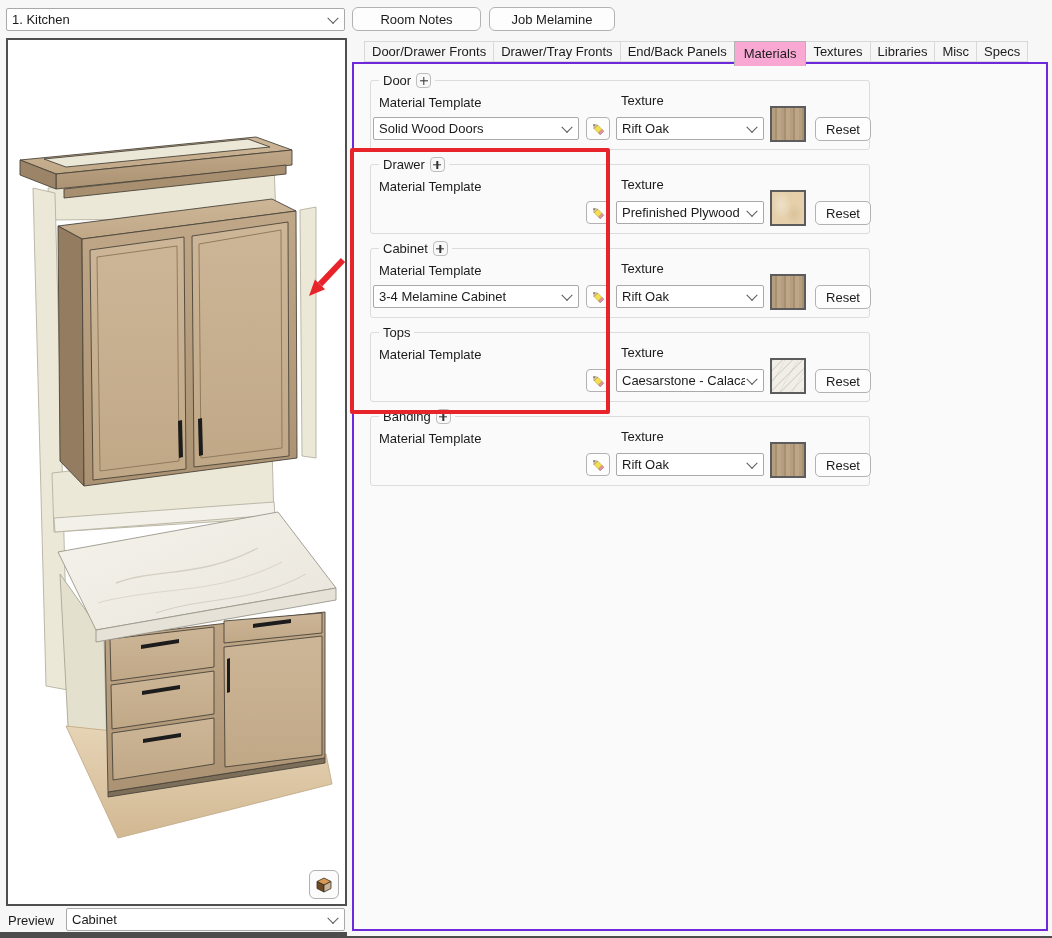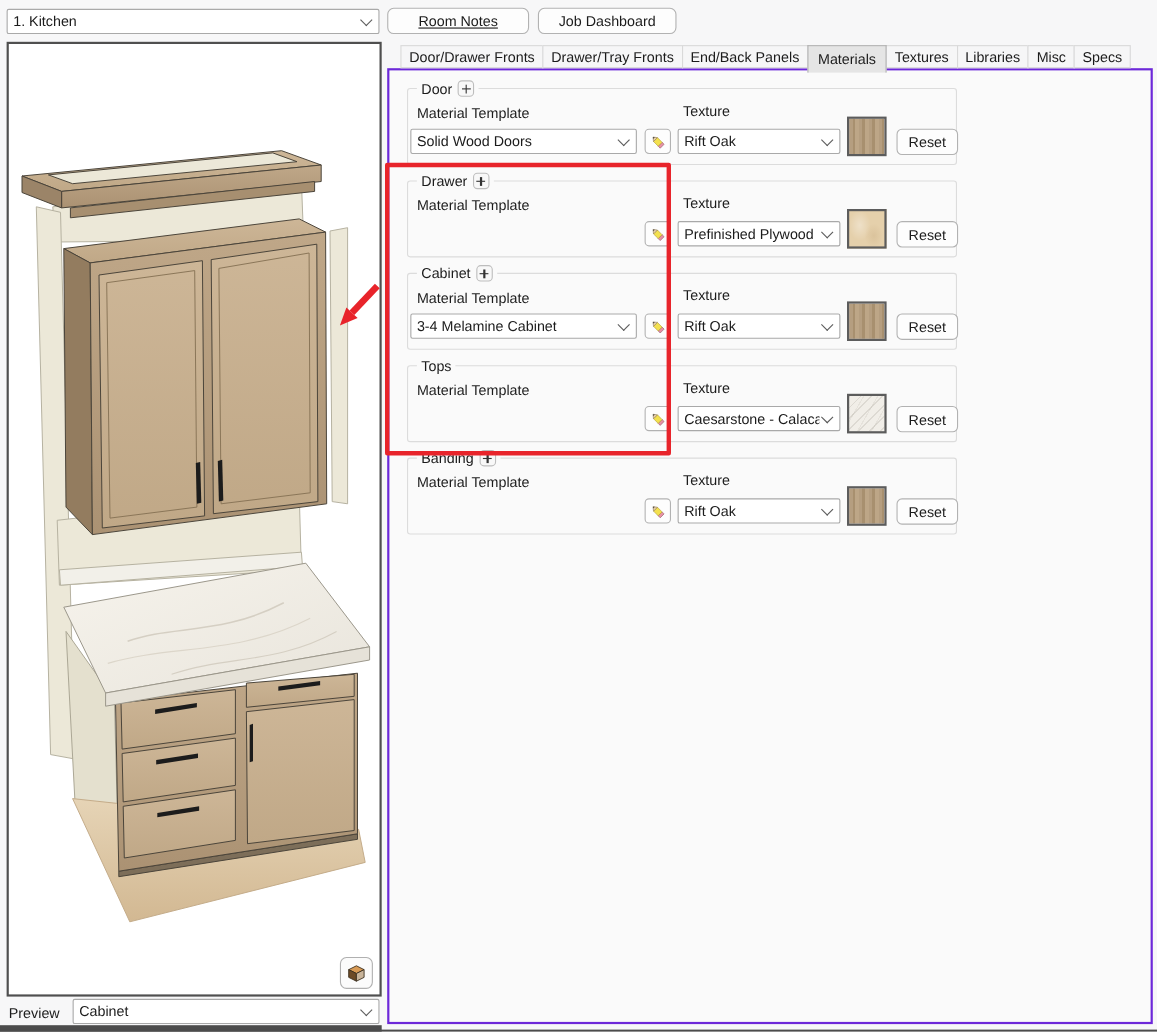--- a/index.html
+++ b/index.html
@@ -27,30 +27,30 @@
   .caret-bar{display:inline-block;width:1px;height:15px;background:#222;margin-left:0px;}
   .btn{
     position:absolute;box-sizing:border-box;background:#fdfdfd;
     border:1px solid #b2b2b2;border-radius:6px;
     display:flex;align-items:center;justify-content:center;
     font-size:13px;color:#1b1b1b;cursor:default;
   }
   .lbl{position:absolute;white-space:nowrap;}
   
   .room-combo{left:6px;top:8px;width:339px;}
-  .btn-room-notes{left:352px;top:7px;width:129px;height:24px;text-decoration:underline;}
+  .btn-room-notes{left:352px;top:7px;width:129px;height:24px;}
   .btn-job-dash{left:489px;top:7px;width:126px;height:24px;}
   
   .tabstrip{position:absolute;left:364px;top:41px;display:flex;align-items:flex-start;z-index:2;}
   .tab{
     box-sizing:border-box;height:21px;line-height:19px;padding:0 7px;
     background:#f6f6f7;border:1px solid #d9d9d9;margin-right:-1px;white-space:nowrap;
   }
   .tab.active{
-    height:25px;line-height:23px;background:#e5e5e5;border:1px solid #b4b4b4;border-bottom:none;
+    height:25px;line-height:23px;background:#f9a8d4;border:1px solid #b4b4b4;border-bottom:none;
     position:relative;z-index:3;margin-bottom:-1px;padding:0 9px;
   }
   .tabpage{
     position:absolute;left:352px;top:62px;width:696px;height:869px;
     box-sizing:border-box;background:#fafafa;border:2px solid #6d28d9;z-index:1;
   }
   
   .group{
     position:absolute;left:16px;width:500px;height:70px;box-sizing:border-box;
     border:1px solid #dcdcdc;border-radius:3px;
@@ -123,21 +123,21 @@
   .anno-arrow{position:absolute;left:303px;top:252px;z-index:9;pointer-events:none;}
 </style>
 </head>
 <body>
 
 <div class="combo room-combo">
   <span class="combo-value">1. Kitchen</span>
   <span class="chev"></span>
 </div>
 <div class="btn btn-room-notes">Room Notes</div>
-<div class="btn btn-job-dash">Job Dashboard</div>
+<div class="btn btn-job-dash">Job Melamine</div>
 
 <div class="tabstrip">
   <div class="tab">Door/Drawer Fronts</div>
   <div class="tab">Drawer/Tray Fronts</div>
   <div class="tab">End/Back Panels</div>
   <div class="tab active">Materials</div>
   <div class="tab">Textures</div>
   <div class="tab">Libraries</div>
   <div class="tab">Misc</div>
   <div class="tab">Specs</div>

